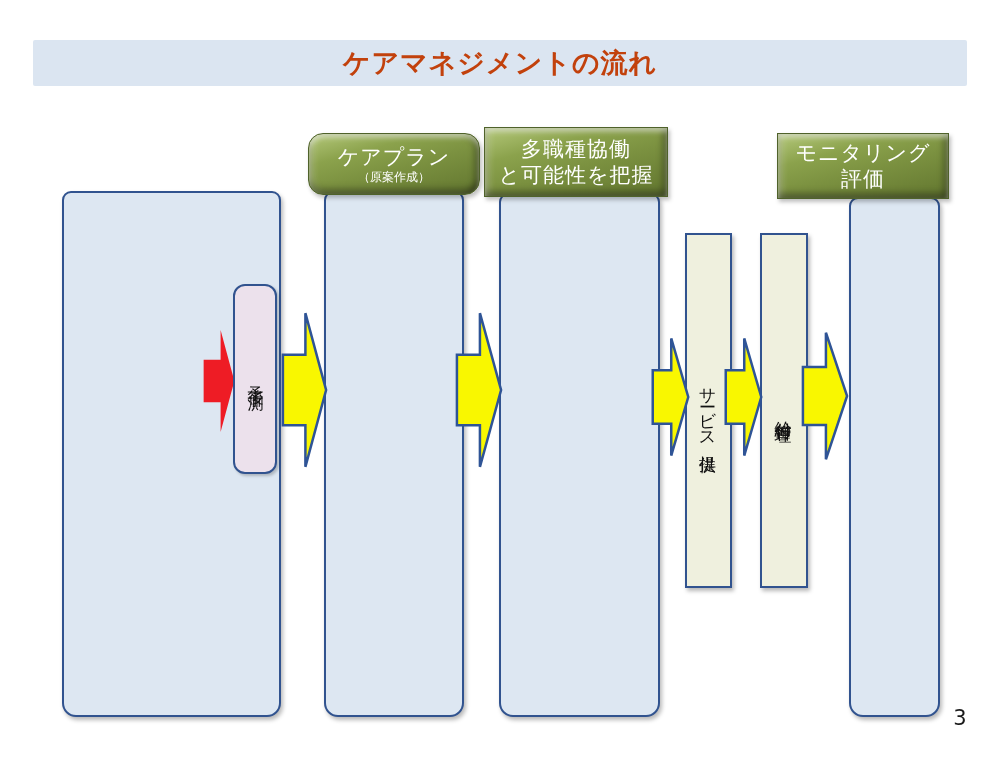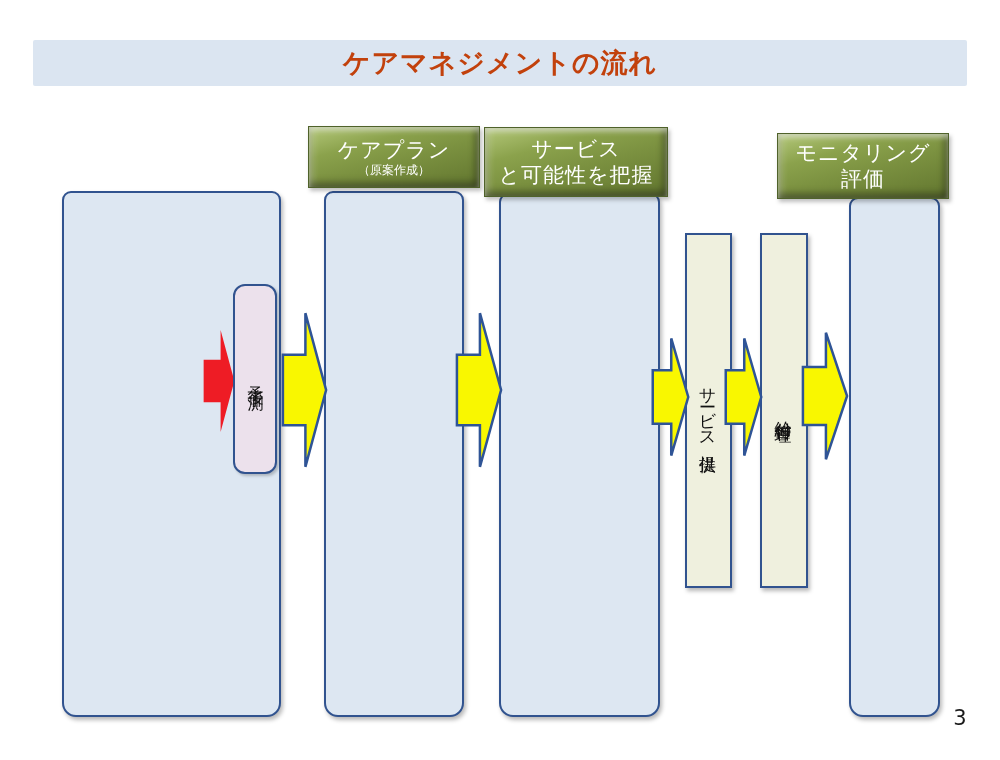--- a/index.html
+++ b/index.html
@@ -67,36 +67,36 @@
   </svg>
 
   <div class="prognosis" style="left:233px;top:284px;width:40px;height:186px;">
     <span class="vlabel">予後予測</span>
   </div>
 
   <svg class="arrow-svg" style="left:282px;top:310px;" width="45" height="160" viewBox="0 0 100 100" preserveAspectRatio="none">
     <polygon points="2,28 52,28 52,2 98,50 52,98 52,72 2,72" fill="#f9f700" stroke="#2f5496" stroke-width="2.5" vector-effect="non-scaling-stroke"></polygon>
   </svg>
 
-  <div class="col-header" style="left:308px;top:126px;width:170px;height:60px;">
+  <div class="col-header" style="left:308px;top:133px;width:170px;height:60px;border-radius:15px;">
     <div class="h-main">ケアプラン</div>
     <div class="h-sub">（原案作成）</div>
   </div>
   <div class="col-body" style="left:324px;top:191px;width:136px;height:522px;"></div>
   <div class="vtext" style="left:330px;top:205px;width:122px;height:420px;">
     <div class="vitem">・総合的な援助方針、目標（達成時期等）を設定</div>
     <div class="vitem">・目標達成のために必要なサービス種別、回数等を設定</div>
   </div>
 
   <svg class="arrow-svg" style="left:456px;top:310px;" width="46" height="160" viewBox="0 0 100 100" preserveAspectRatio="none">
     <polygon points="2,28 52,28 52,2 98,50 52,98 52,72 2,72" fill="#f9f700" stroke="#2f5496" stroke-width="2.5" vector-effect="non-scaling-stroke"></polygon>
   </svg>
 
   <div class="col-header" style="left:484px;top:127px;width:182px;height:68px;">
-    <div class="h-main">サービス</div>
+    <div class="h-main">多職種協働</div>
     <div class="h-main">と可能性を把握</div>
   </div>
   <div class="col-body" style="left:499px;top:193px;width:157px;height:520px;"></div>
   <div class="vtext" style="left:505px;top:207px;width:145px;height:480px;">
     <div class="vitem">・ケアプラン原案に関して各サービス提供事業者から専門的な視点で検討調整、認識を共有（多職種協働）し、利用者への説明・同意を得てプラン決定</div>
   </div>
 
   <svg class="arrow-svg" style="left:652px;top:336px;" width="37" height="122" viewBox="0 0 100 100" preserveAspectRatio="none">
     <polygon points="2,28 52,28 52,2 98,50 52,98 52,72 2,72" fill="#f9f700" stroke="#2f5496" stroke-width="2.5" vector-effect="non-scaling-stroke"></polygon>
   </svg>

